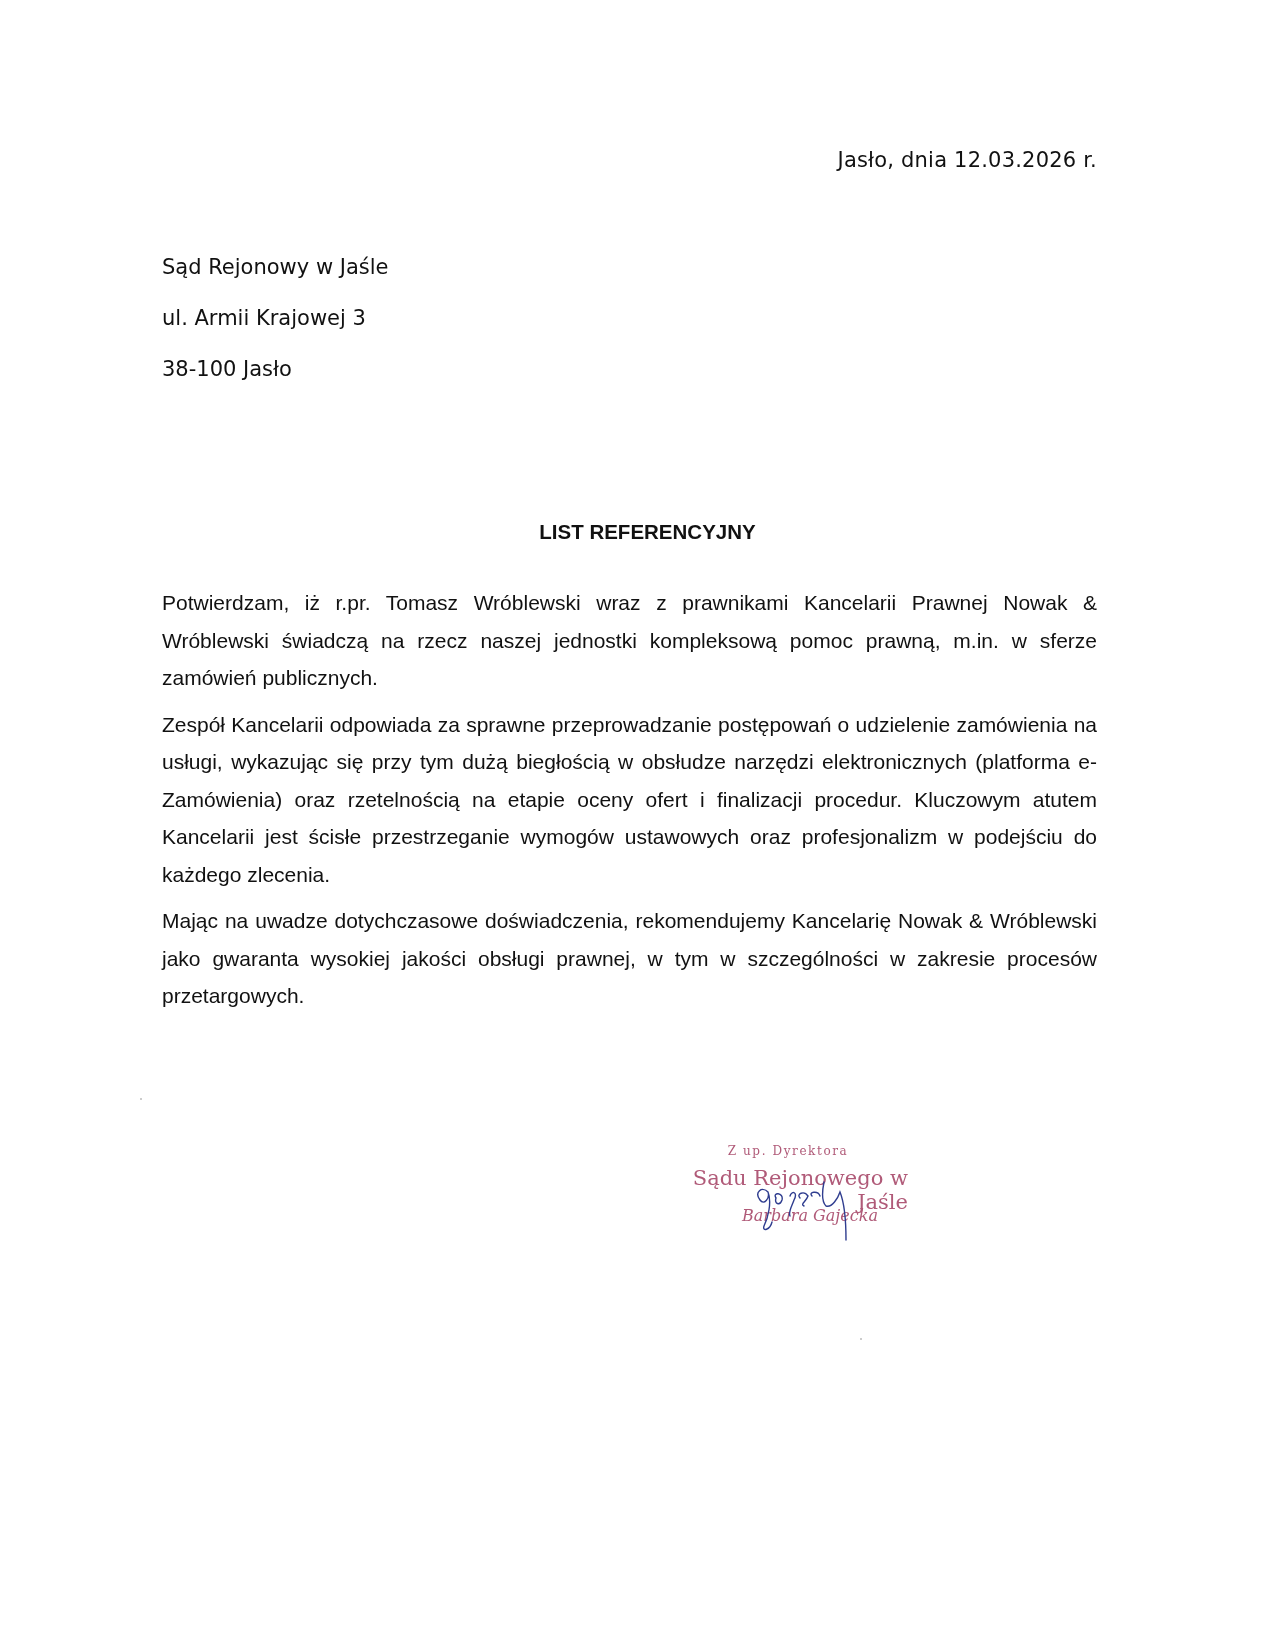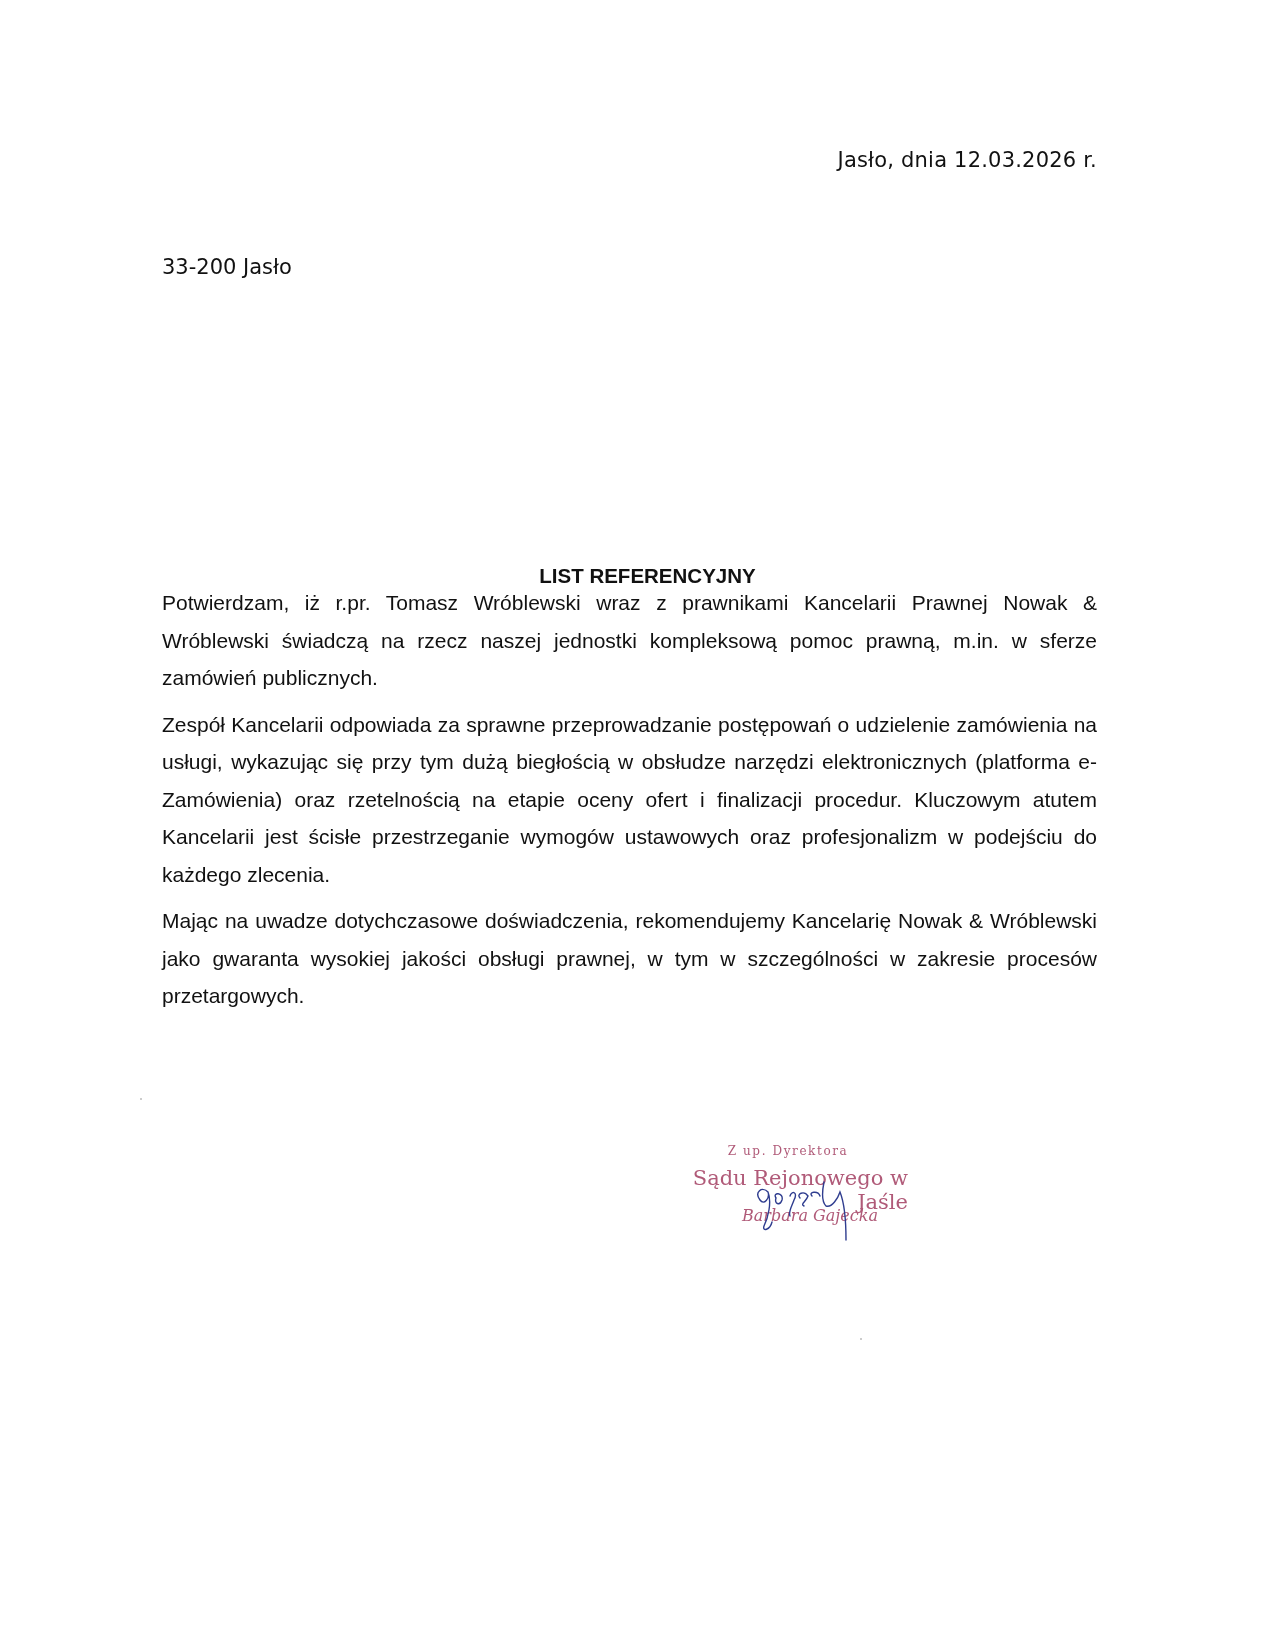--- a/index.html
+++ b/index.html
@@ -13,21 +13,21 @@
     .recipient {
       position: absolute; left: 162px; top: 252px;
       font-family: "DejaVu Sans", sans-serif; font-size: 21px; color: #111;
     }
     .recipient div { height: 51px; line-height: 30px; }
     .title {
       position: absolute; left: 0; right: 0; top: 520px; text-align: center;
       font-family: "Liberation Sans", sans-serif; font-weight: bold; font-size: 20.5px;
       color: #111; padding-left: 0;
     }
-    .title span { display: inline-block; margin-left: 20px; margin-top: 44px; }
+    .title span { display: inline-block; margin-left: 20px; }
     .body {
       position: absolute; left: 162px; width: 935px; top: 584px;
       font-family: "Liberation Sans", sans-serif; font-size: 21px; color: #111;
       line-height: 37.5px; text-align: justify;
     }
     .body p { margin: 0 0 9px 0; }
     .stamp {
       position: absolute; left: 668px; top: 1144px; width: 240px; height: 110px;
     }
     .stamp-line1 {
@@ -46,21 +46,23 @@
     .speck { position: absolute; width: 2px; height: 2px; background: #bbb; border-radius: 1px; }
   </style>
 </head>
 <body>
 
 <div class="page">
 
   <div class="date">Jasło, dnia 12.03.2026 r.</div>
 
   <div class="recipient">
-    <div>33-200 Jasło</div>
+    <div>Sąd Rejonowy w Jaśle</div>
+    <div>ul. Armii Krajowej 3</div>
+    <div>38-100 Jasło</div>
   </div>
 
   <div class="title">
     <span>LIST REFERENCYJNY</span>
   </div>
 
   <div class="body">
     <p>Potwierdzam, iż r.pr. Tomasz Wróblewski wraz z prawnikami Kancelarii Prawnej Nowak &amp; Wróblewski świadczą na rzecz naszej jednostki kompleksową pomoc prawną, m.in. w sferze zamówień publicznych.</p>
     <p>Zespół Kancelarii odpowiada za sprawne przeprowadzanie postępowań o udzielenie zamówienia na usługi, wykazując się przy tym dużą biegłością w obsłudze narzędzi elektronicznych (platforma e-Zamówienia) oraz rzetelnością na etapie oceny ofert i finalizacji procedur. Kluczowym atutem Kancelarii jest ścisłe przestrzeganie wymogów ustawowych oraz profesjonalizm w podejściu do każdego zlecenia.</p>
     <p>Mając na uwadze dotychczasowe doświadczenia, rekomendujemy Kancelarię Nowak &amp; Wróblewski jako gwaranta wysokiej jakości obsługi prawnej, w tym w szczególności w zakresie procesów przetargowych.</p>

